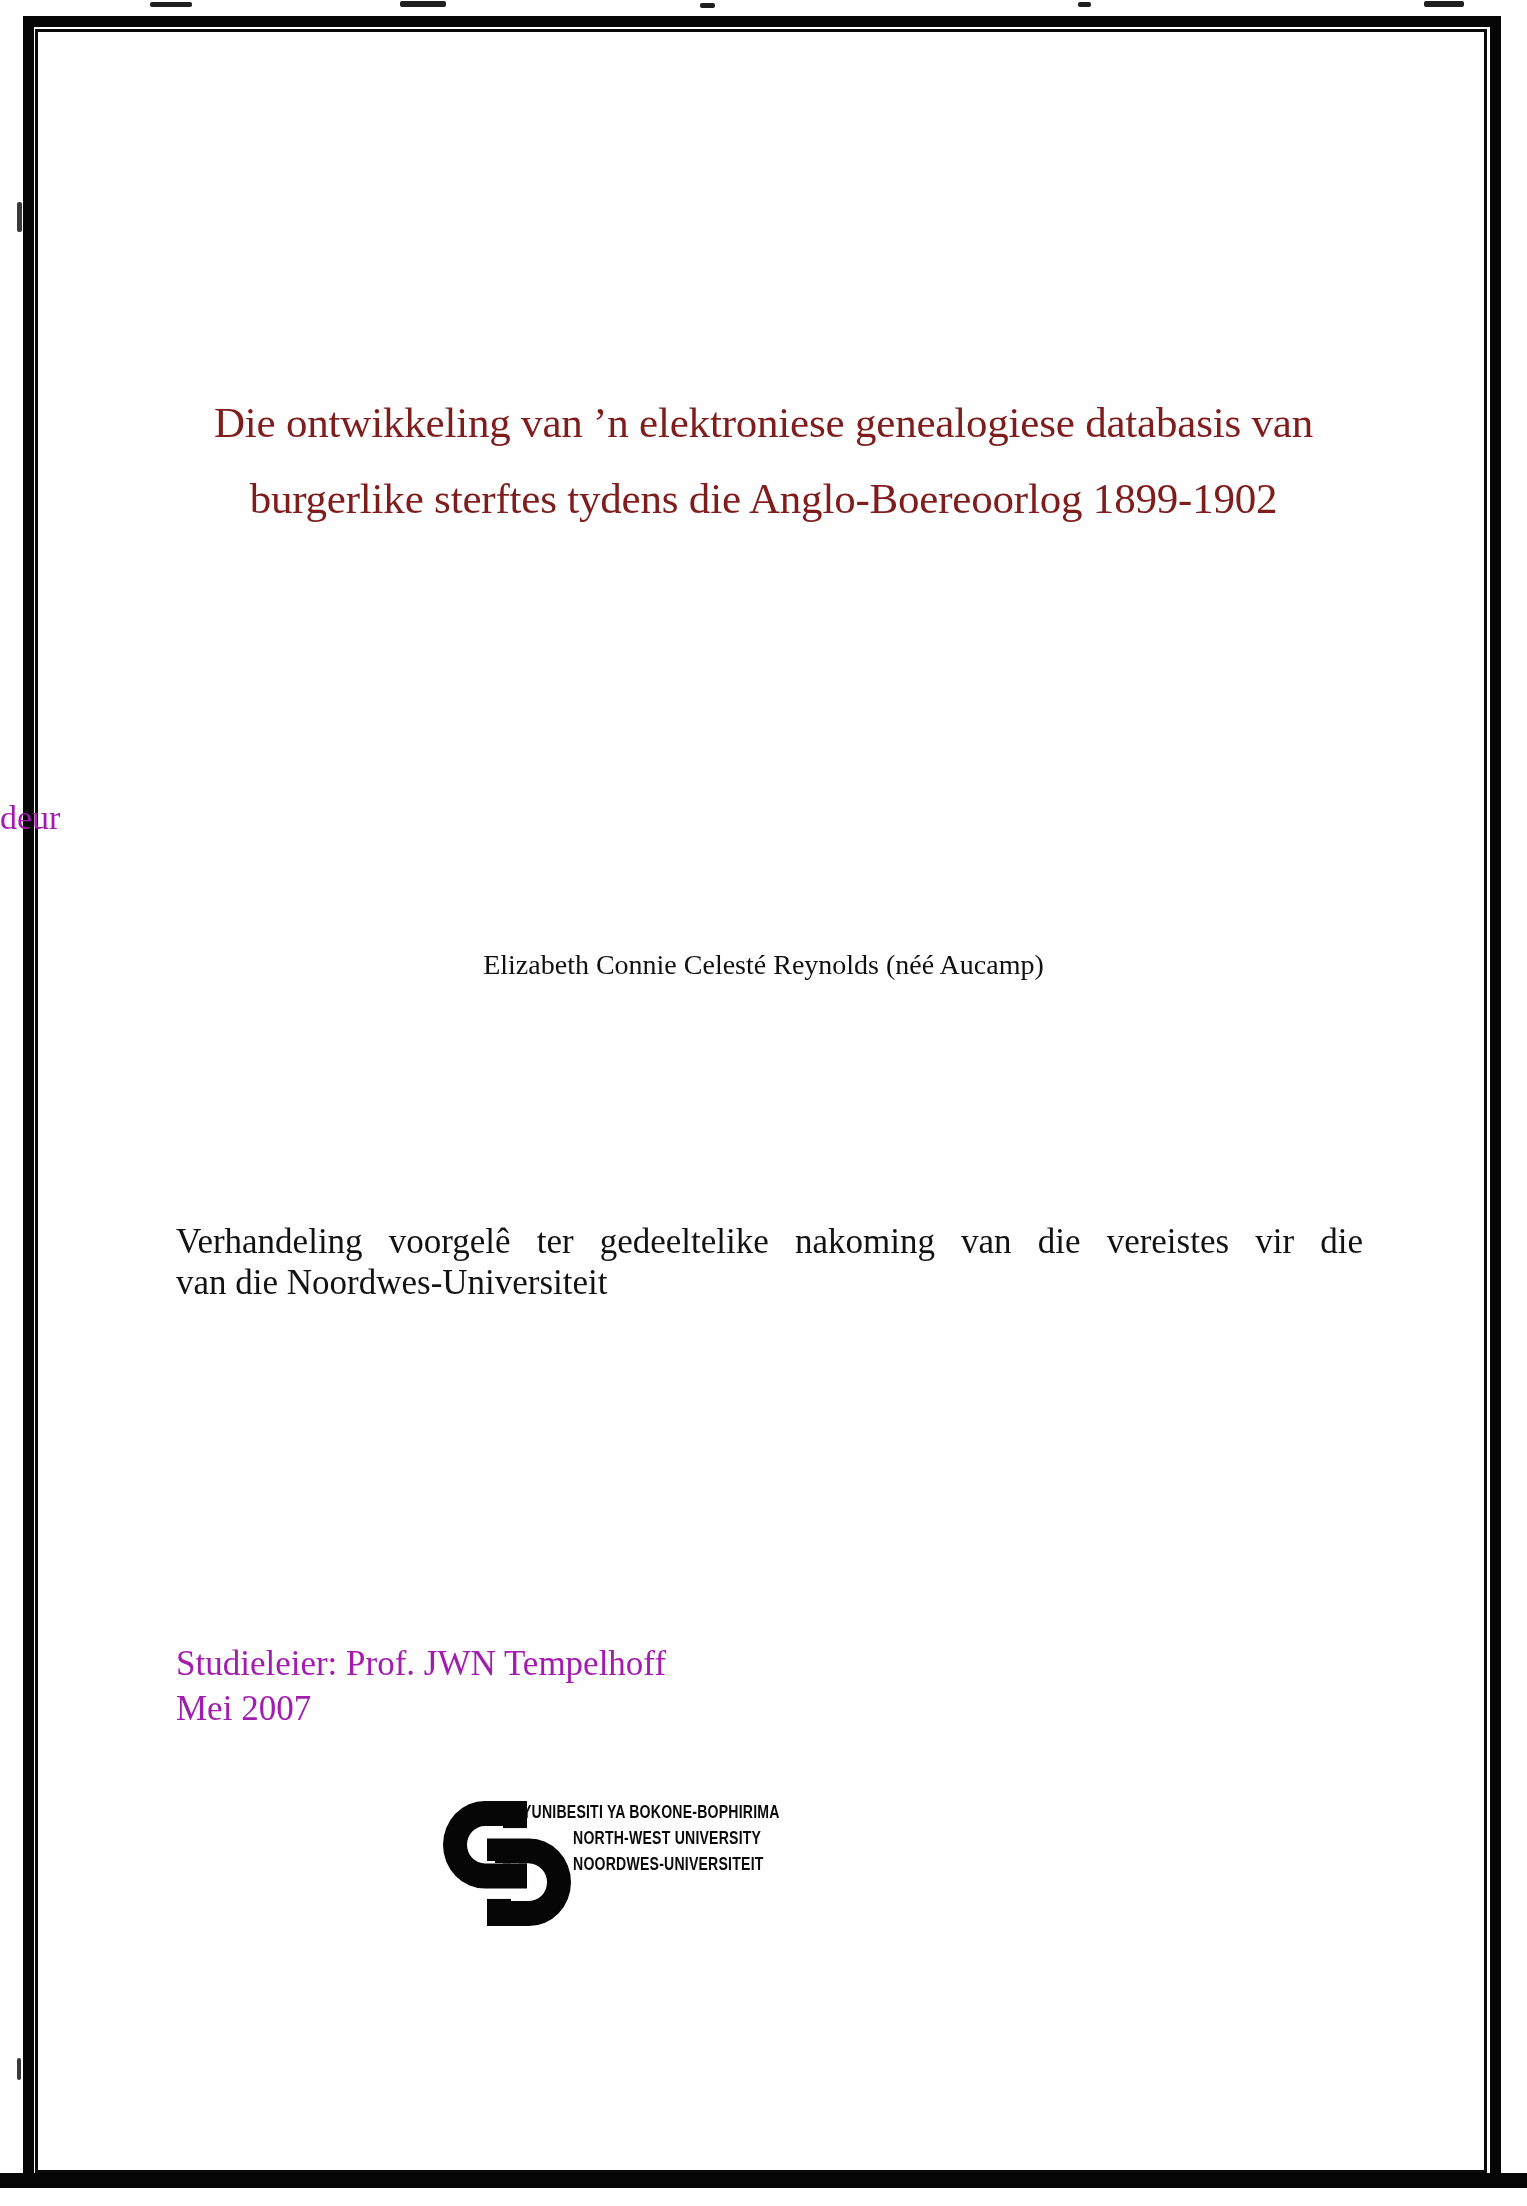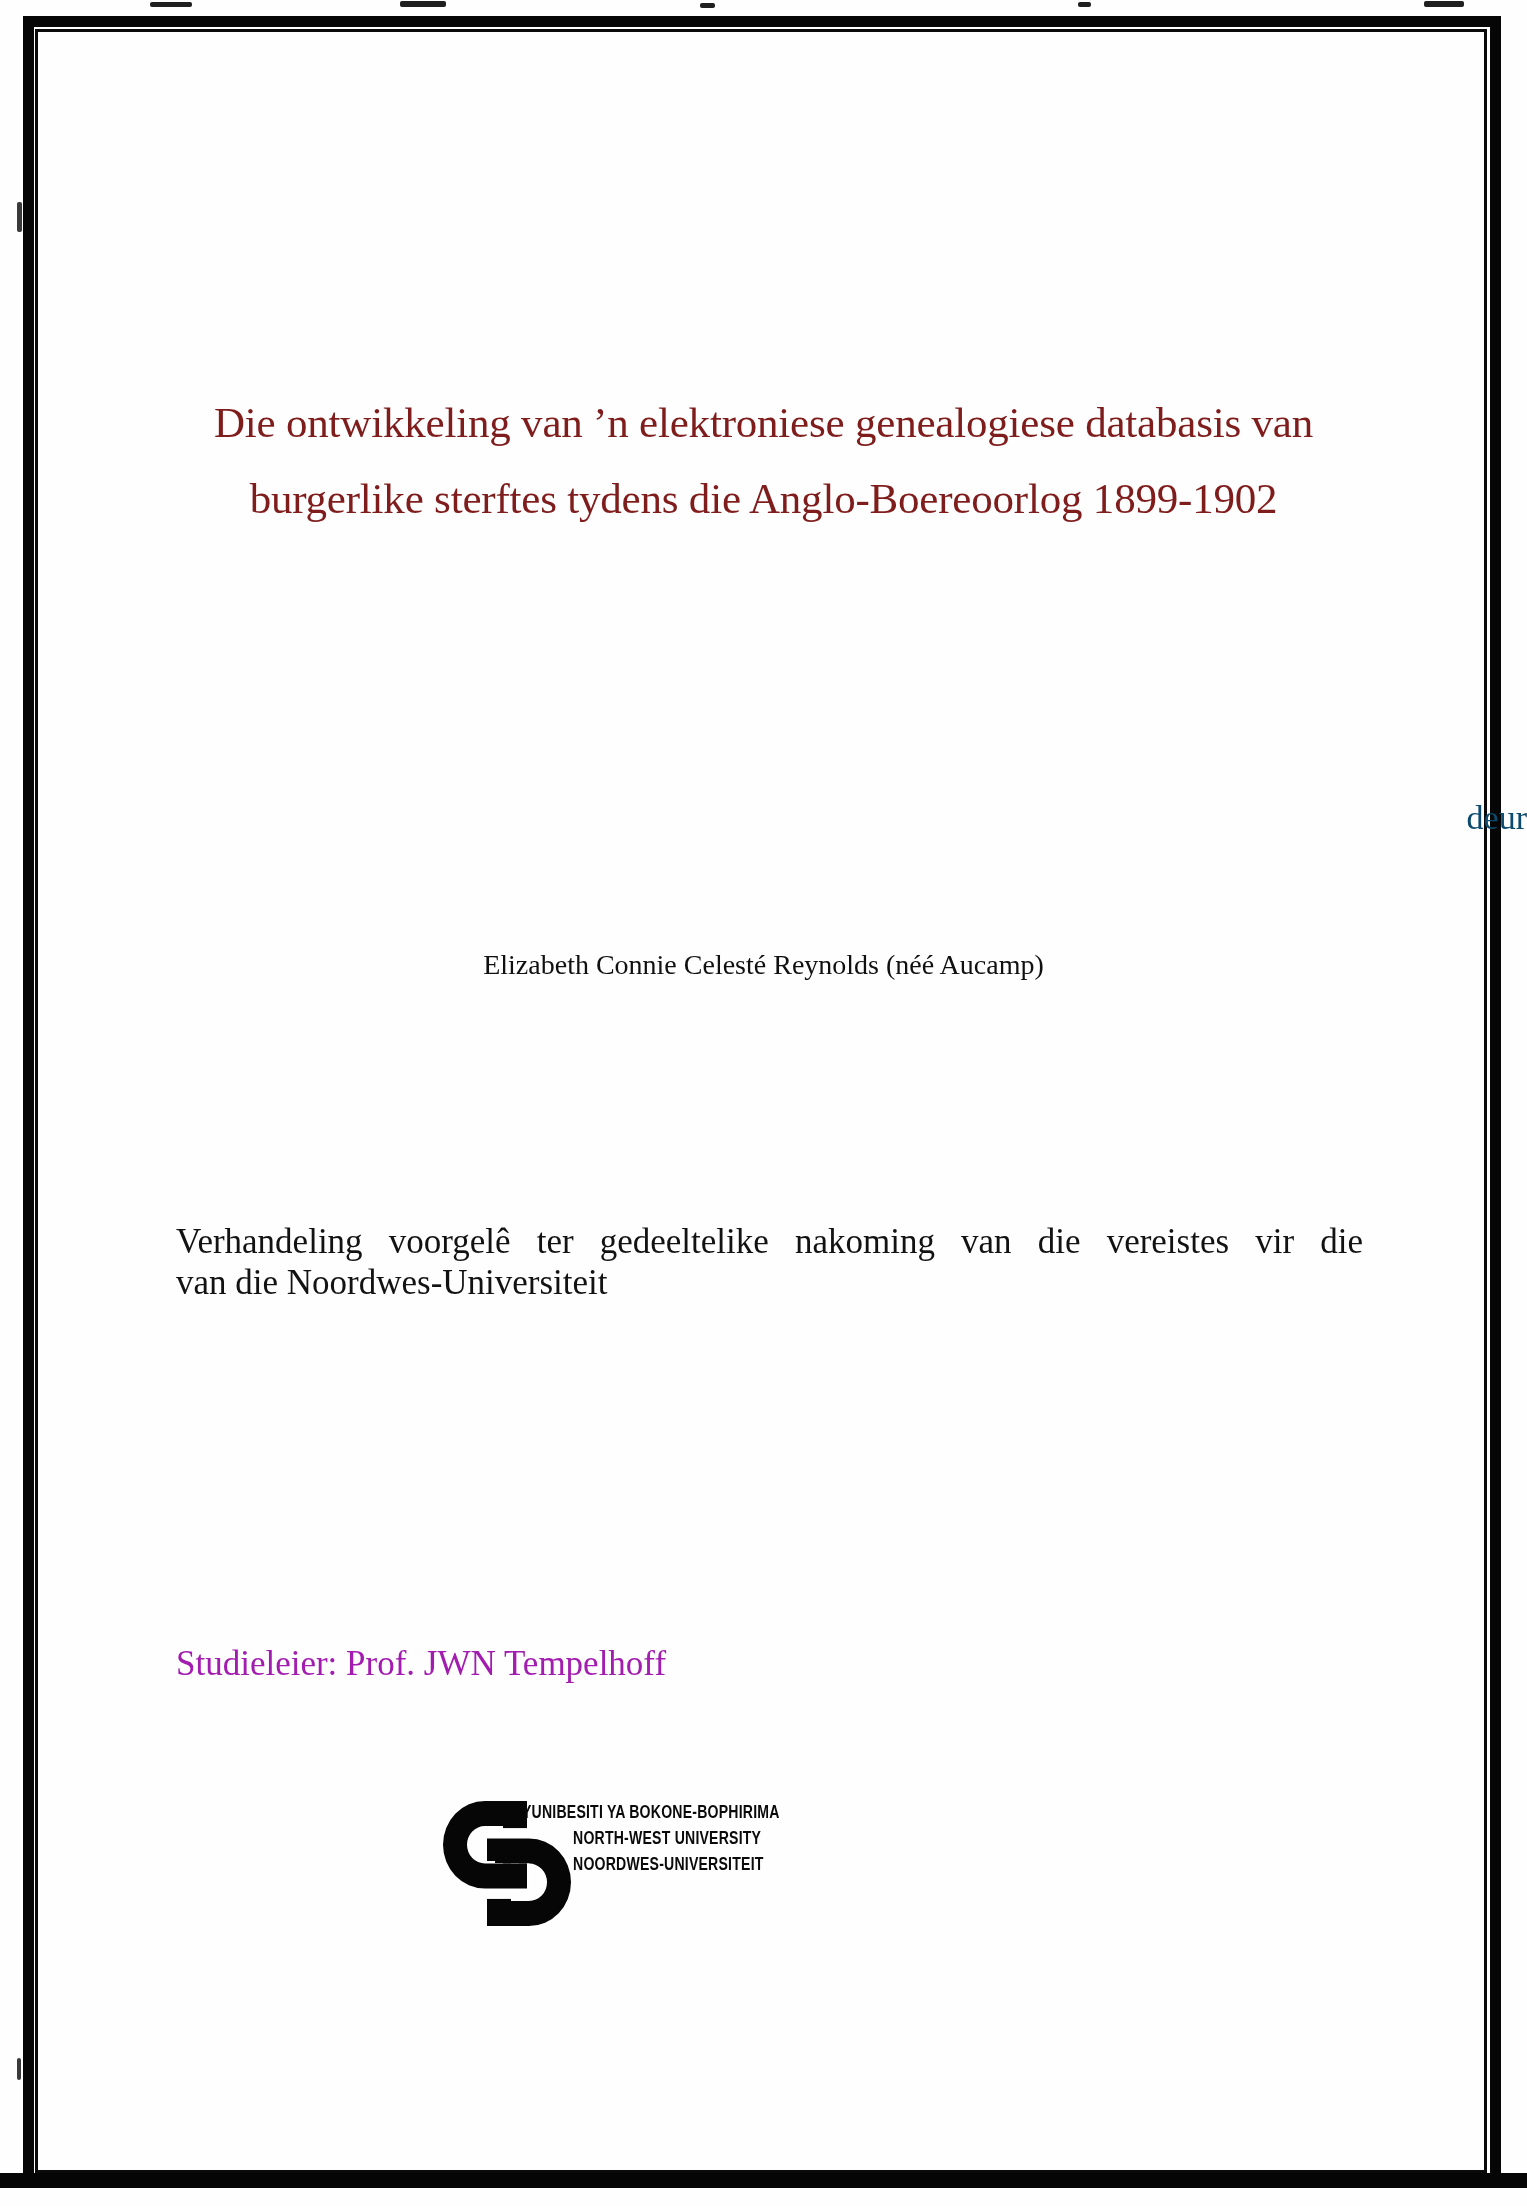--- a/index.html
+++ b/index.html
@@ -33,21 +33,21 @@
   .speck1 { left:17px; top:202px;  width:5px; height:30px; background:#3a3a3a; }
   .speck2 { left:17px; top:2058px; width:4px; height:22px; background:#3a3a3a; }
 
   .title {
     position:absolute; left:110px; right:110px; top:385px;
     text-align:center; font-size:43px; line-height:76px;
     letter-spacing:-0.2px; color:#7f1d1d;
   }
   .byline {
     position:absolute; left:0; right:0; top:799px;
-    text-align:right; font-size:34px; color:#0c4a6e;
+    text-align:left; font-size:34px; color:#a21caf;
   }
   .author {
     position:absolute; left:0; right:0; top:949px;
     text-align:center; font-size:28px; color:#101010;
   }
   .statement {
     position:absolute; left:176px; top:1221px; width:1187px;
     font-size:35px; line-height:41px; color:#121212;
   }
   .statement .line { display:block; }
@@ -95,20 +95,21 @@
 
   <div class="author">Elizabeth Connie Celesté Reynolds (néé Aucamp)</div>
 
   <div class="statement">
     <span class="line justified">Verhandeling voorgelê ter gedeeltelike nakoming van die vereistes vir die</span>
     <span class="line">van die Noordwes-Universiteit</span>
   </div>
 
   <div class="supervisor-block">
     <span class="line">Studieleier: Prof. JWN Tempelhoff</span>
+    <span class="line">Mei 2007</span>
   </div>
 
   <svg class="logo-mark" width="128" height="125" viewBox="0 0 128 120" preserveAspectRatio="none" aria-hidden="true">
     <defs>
       <mask id="slot" maskContentUnits="userSpaceOnUse">
         <rect x="-60" y="-60" width="260" height="260" fill="#ffffff"></rect>
         <rect x="52" y="26" width="44" height="34" fill="#000000"></rect>
       </mask>
     </defs>
 

